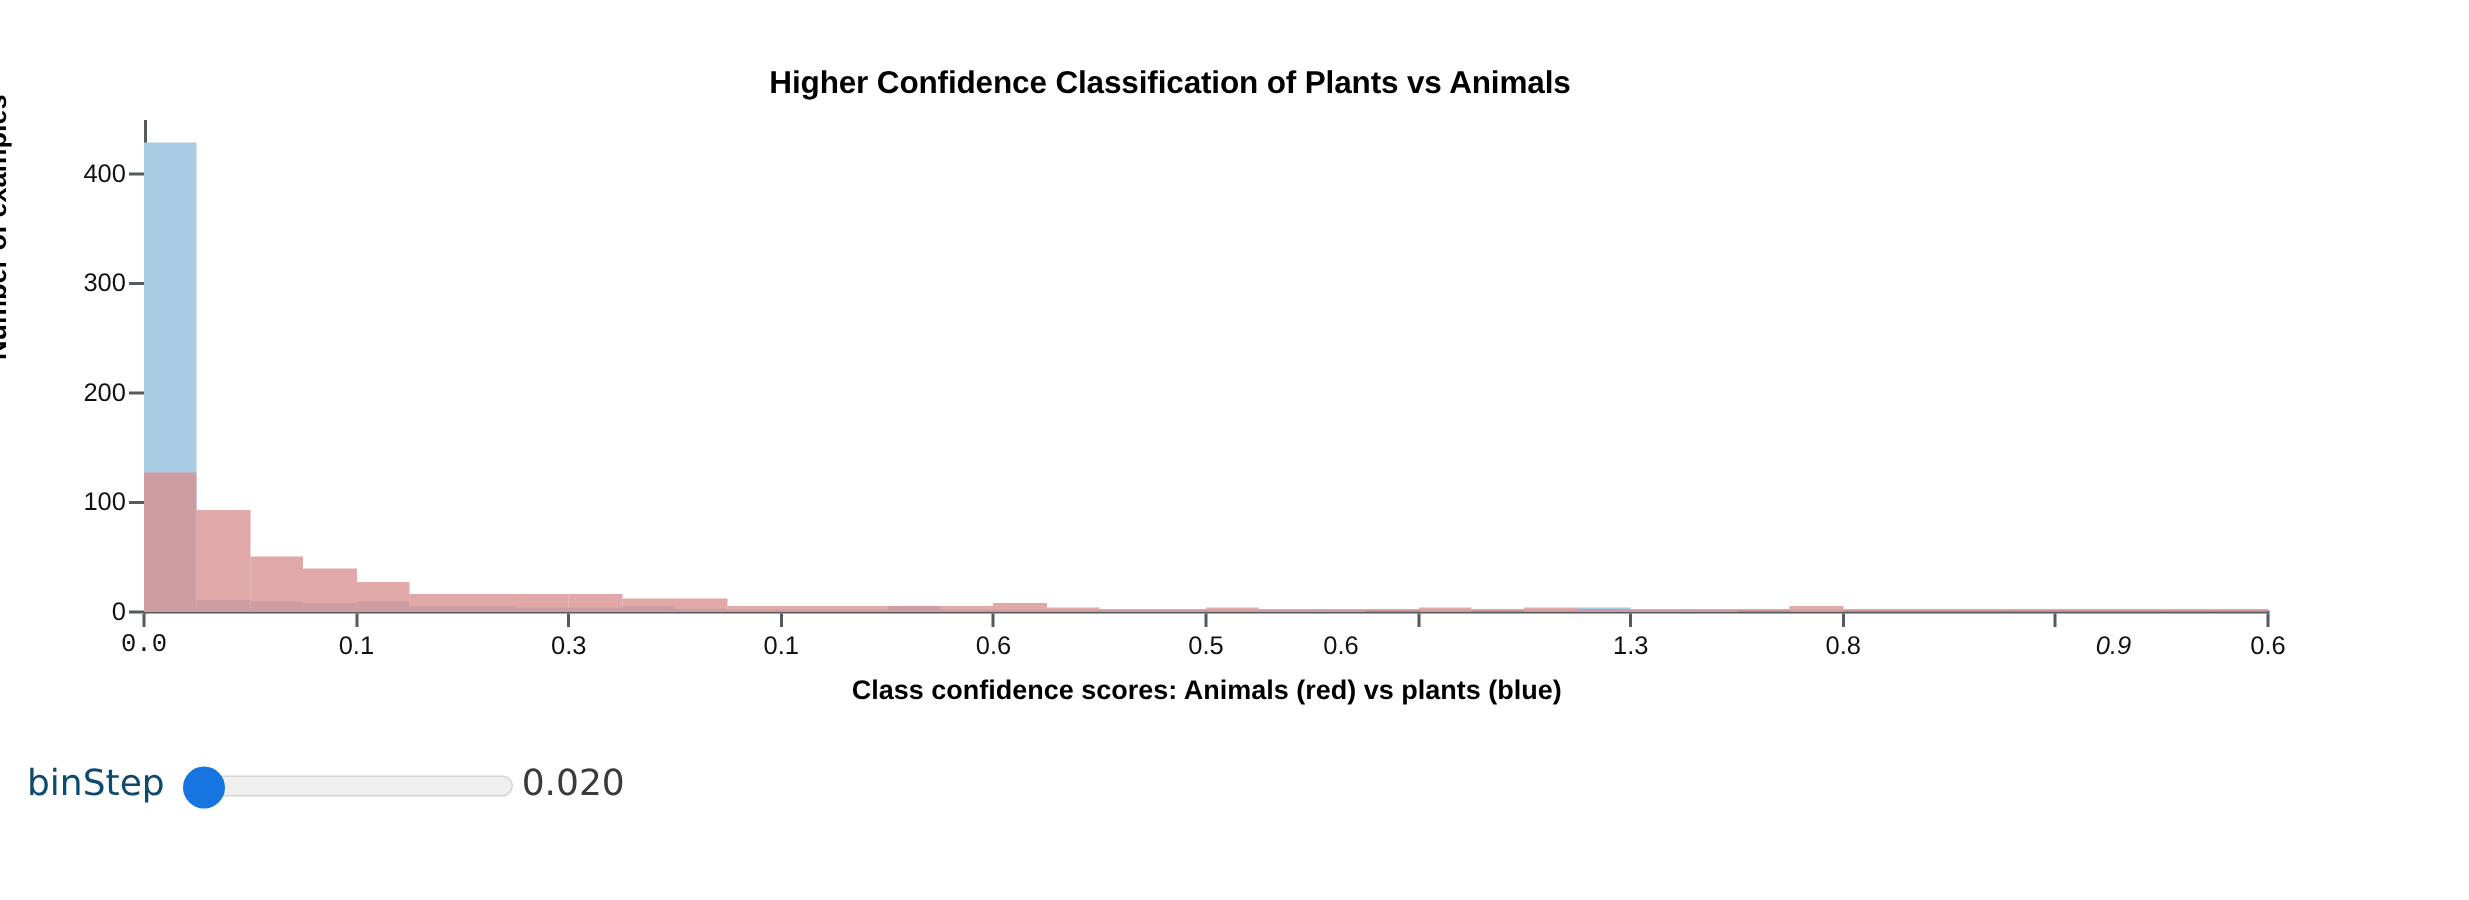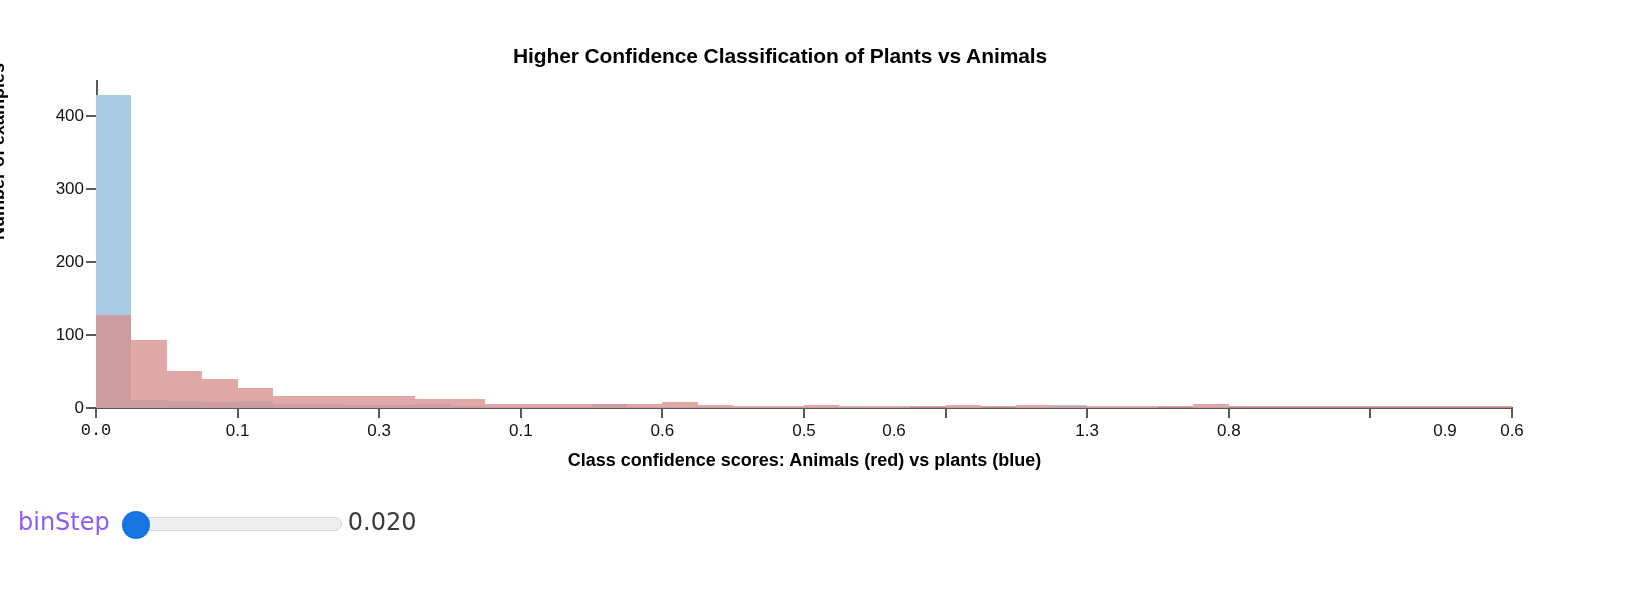--- a/index.html
+++ b/index.html
@@ -143,21 +143,21 @@
     position: absolute;
     left: 0;
     top: 492px;
     width: 1646px;
     height: 60px;
     display: flex;
     align-items: center;
   }
   .widget-label {
     font-size: 24px;
-    color: #8b5cf6;
+    color: #0c4a6e;
     margin-left: 18px;
     font-family: "DejaVu Sans", sans-serif;
   }
   .slider-wrap {
     position: relative;
     width: 230px;
     height: 34px;
     margin-left: 2px;
     display: flex;
     align-items: center;
@@ -228,21 +228,21 @@
         <div class="xtick-label" style="left: 662.4px;">0.6</div>
         <div class="xtick" style="left: 803px;"></div>
         <div class="xtick-label" style="left: 804px;">0.5</div>
         <div class="xtick" style="left: 944.6px;"></div>
         <div class="xtick-label" style="left: 894px;">0.6</div>
         <div class="xtick" style="left: 1086.2px;"></div>
         <div class="xtick-label" style="left: 1087.2px;">1.3</div>
         <div class="xtick" style="left: 1227.8px;"></div>
         <div class="xtick-label" style="left: 1228.8px;">0.8</div>
         <div class="xtick" style="left: 1369.4px;"></div>
-        <div class="xtick-label" style="left: 1445px;">0.9</div>
+        <div class="xtick-label" style="left: 1409px; font-style: italic;">0.9</div>
         <div class="xtick" style="left: 1511px;"></div>
         <div class="xtick-label" style="left: 1512px;">0.6</div>
       </div>
 
     <div class="plot-area">
       <div class="bars-layer" id="bars-layer">
           <div class="bar" style="left: 0px; width: 35.4px; height: 313.422px; background: rgb(169, 203, 227); opacity: 1; z-index: 1;"></div>
           <div class="bar" style="left: 35.4px; width: 35.4px; height: 8.01778px; background: rgb(169, 203, 227); opacity: 1; z-index: 1;"></div>
           <div class="bar" style="left: 70.8px; width: 35.4px; height: 6.56px; background: rgb(169, 203, 227); opacity: 1; z-index: 1;"></div>
           <div class="bar" style="left: 106.2px; width: 35.4px; height: 5.83111px; background: rgb(169, 203, 227); opacity: 1; z-index: 1;"></div>

